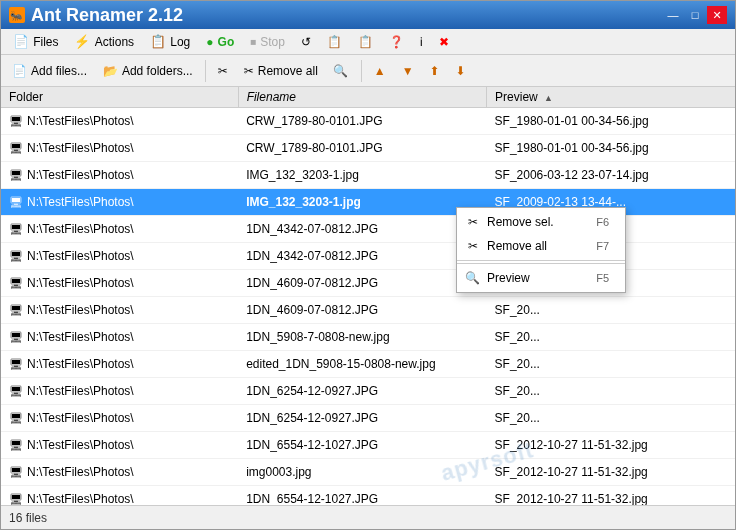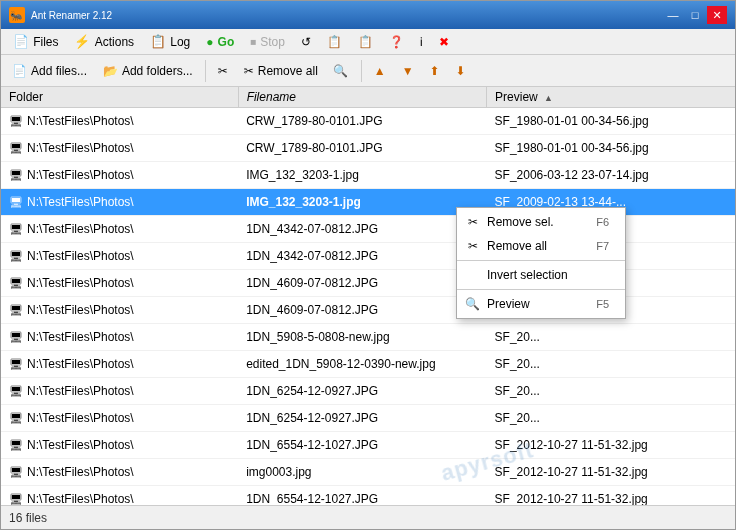--- a/index.html
+++ b/index.html
@@ -40,22 +40,22 @@
       background: #ff8800;
       border-radius: 2px;
       display: flex;
       align-items: center;
       justify-content: center;
       font-size: 10px;
       color: white;
       font-weight: bold;
     }
     .title-text {
-      font-size: 10px;
-      font-weight: normal;
+      font-size: 18px;
+      font-weight: bold;
     }
     .title-bar-controls {
       display: flex;
       gap: 2px;
     }
     .title-btn {
       width: 20px;
       height: 18px;
       border: none;
       cursor: pointer;
@@ -373,26 +373,26 @@
               <td>1DN_4609-07-0812.JPG</td>
               <td>SF_20...</td>
             </tr>
             <tr>
               <td><span style="font-size: 11px; margin-right: 4px;">🖥</span><span>N:\TestFiles\Photos\</span></td>
               <td>1DN_4609-07-0812.JPG</td>
               <td>SF_20...</td>
             </tr>
             <tr>
               <td><span style="font-size: 11px; margin-right: 4px;">🖥</span><span>N:\TestFiles\Photos\</span></td>
-              <td>1DN_5908-5-0808-new.jpg</td>
-              <td>SF_20...</td>
-            </tr>
-            <tr>
-              <td><span style="font-size: 11px; margin-right: 4px;">🖥</span><span>N:\TestFiles\Photos\</span></td>
-              <td>edited_1DN_5908-12-0390-new.jpg</td>
+              <td>1DN_5908-7-0808-new.jpg</td>
+              <td>SF_20...</td>
+            </tr>
+            <tr>
+              <td><span style="font-size: 11px; margin-right: 4px;">🖥</span><span>N:\TestFiles\Photos\</span></td>
+              <td>edited_1DN_5908-15-0808-new.jpg</td>
               <td>SF_20...</td>
             </tr>
             <tr>
               <td><span style="font-size: 11px; margin-right: 4px;">🖥</span><span>N:\TestFiles\Photos\</span></td>
               <td>1DN_6254-12-0927.JPG</td>
               <td>SF_20...</td>
             </tr>
             <tr>
               <td><span style="font-size: 11px; margin-right: 4px;">🖥</span><span>N:\TestFiles\Photos\</span></td>
               <td>1DN_6254-12-0927.JPG</td>
@@ -424,24 +424,20 @@
           <span class="ctx-icon">✂</span>
           <span>Remove sel.</span>
           <span class="ctx-shortcut">F6</span>
         </div>
         <div class="ctx-item">
           <span class="ctx-icon">✂</span>
           <span>Remove all</span>
           <span class="ctx-shortcut">F7</span>
         </div>
         <div class="ctx-separator"></div>
-        <div class="ctx-item">
-          <span class="ctx-icon"></span>
-          <span>Invert selection</span>
-        </div>
         <div class="ctx-separator"></div>
         <div class="ctx-item">
           <span class="ctx-icon">🔍</span>
           <span>Preview</span>
           <span class="ctx-shortcut">F5</span>
         </div>
       </div>
   </div>
 
   <div class="status-bar">

